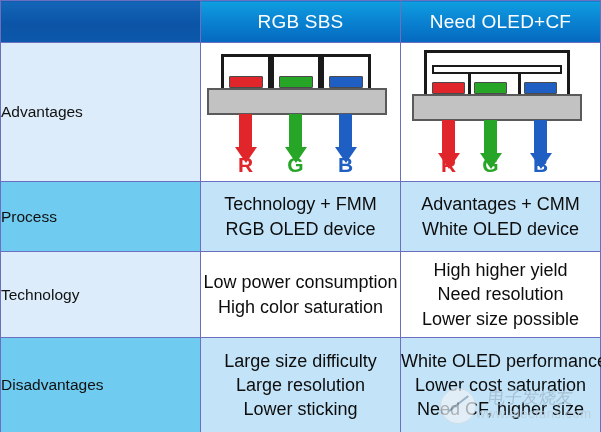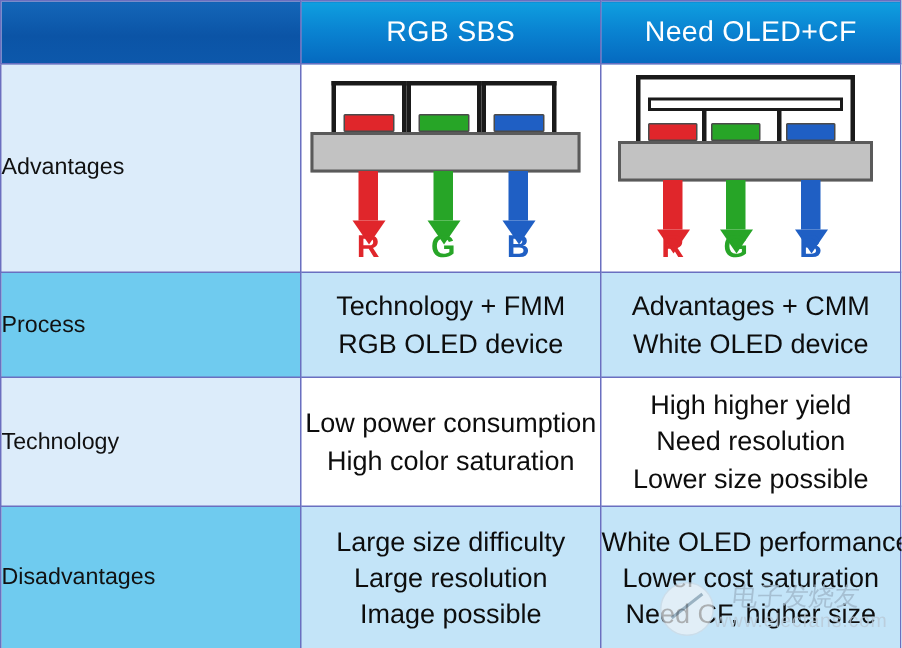--- a/index.html
+++ b/index.html
@@ -295,21 +295,21 @@
           <span>Need resolution</span>
           <span>Lower size possible</span>
         </td>
       </tr>
 
       <tr class="r-dis">
         <td class="label lbl-dark">Disadvantages</td>
         <td class="cell cell-dark lines">
           <span>Large size difficulty</span>
           <span>Large resolution</span>
-          <span>Image possible</span>
+          <span>Lower sticking</span>
         </td>
         <td class="cell cell-dark lines">
           <span>White OLED performance</span>
           <span>Lower cost saturation</span>
           <span>Need CF, higher size</span>
         </td>
       </tr>
 
     </tbody>
   </table>

